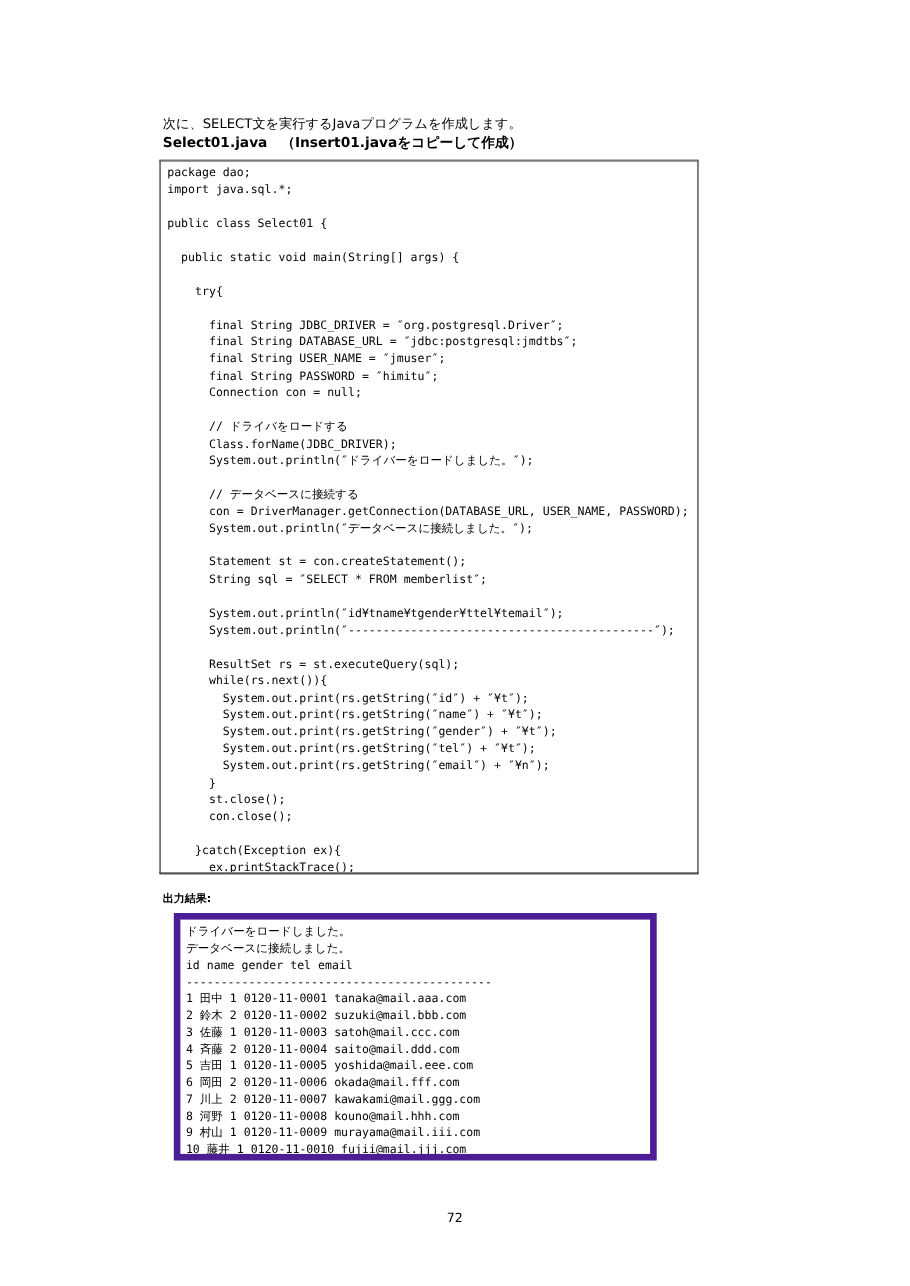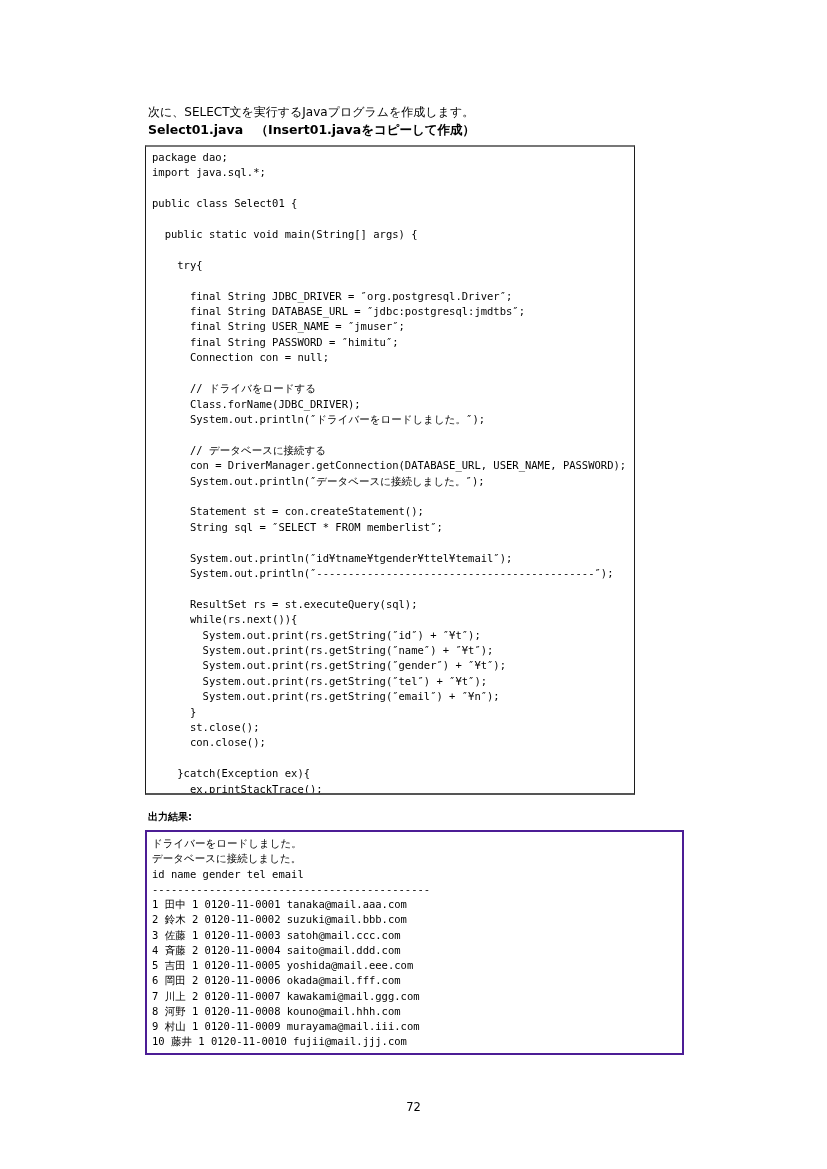--- a/index.html
+++ b/index.html
@@ -46,23 +46,23 @@
     padding: 3px 0 0 6px;
   }
   .output-label {
     position: absolute;
     left: 148px; top: 810px;
     font-size: 10px; font-weight: bold;
     white-space: pre;
   }
   .output-box {
     position: absolute;
-    left: 145px; top: 830px;
-    width: 539px; height: 225px;
-    border: 2px solid #4c1d95;
+    left: 158px; top: 830px;
+    width: 439px; height: 225px;
+    border: 6px solid #4c1d95;
     background: #ffffff;
     overflow: hidden;
   }
   .output-text {
     font-family: "DejaVu Sans Mono", "Liberation Mono", monospace;
     font-size: 10.5px;
     line-height: 15.25px;
     white-space: pre;
     padding: 4px 0 0 5px;
   }

